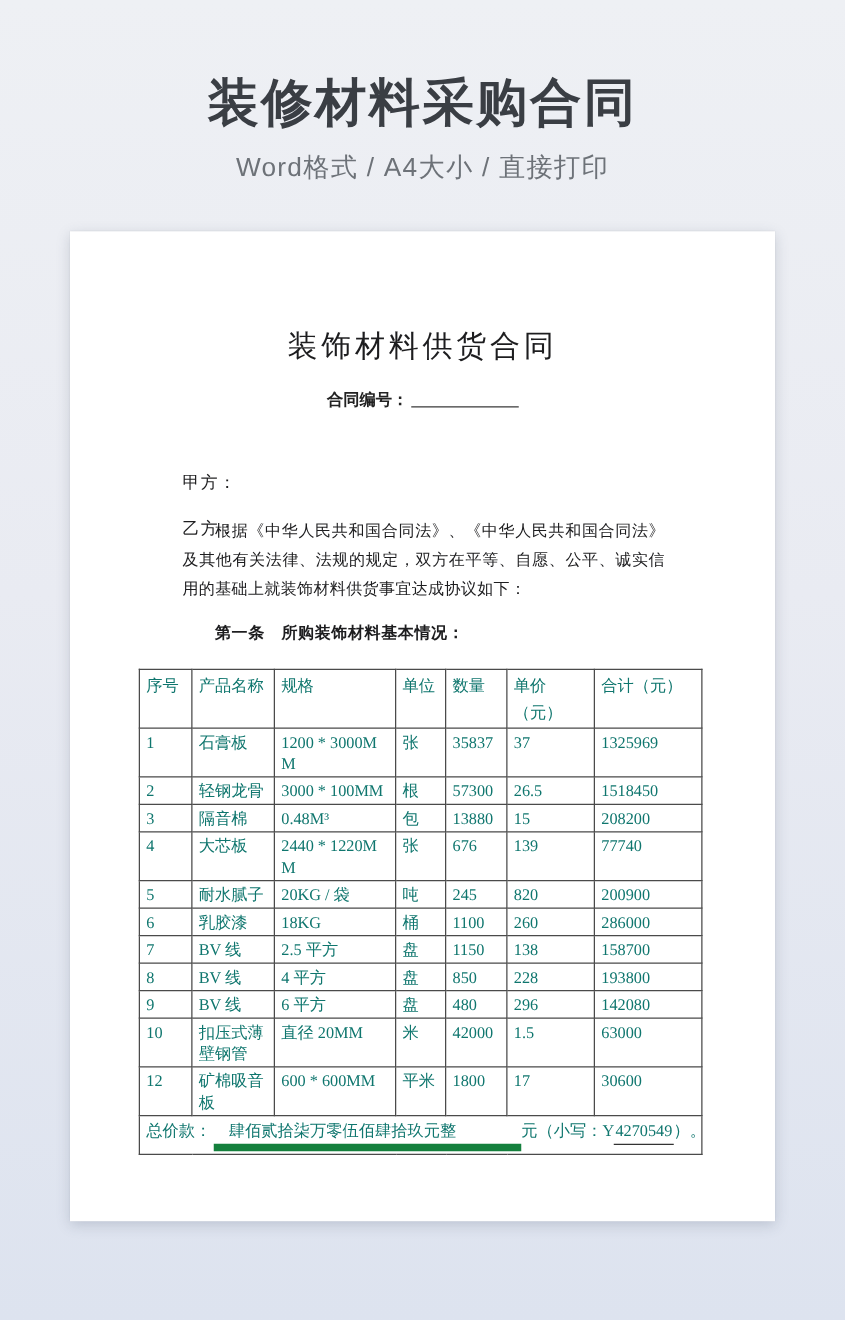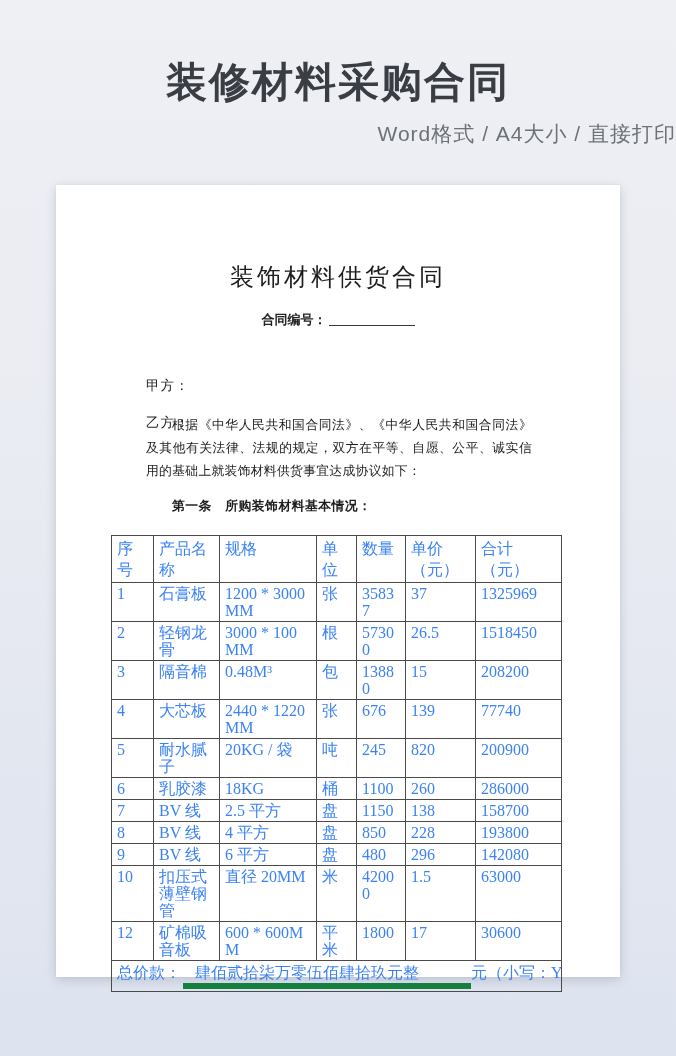--- a/index.html
+++ b/index.html
@@ -24,21 +24,20 @@
     font-weight: 700;
     letter-spacing: 2px;
     color: #3a3e44;
   }
   .banner-subtitle {
     margin-top: 10px;
     font-size: 21px;
     font-weight: 400;
     letter-spacing: 1px;
     color: #6d7278;
-    text-align: right;
   }
 
   
   .paper {
     position: absolute;
     left: 56px;
     top: 185px;
     width: 564px;
     height: 792px;
     background: #ffffff;
@@ -96,23 +95,23 @@
     text-indent: 26px;
     letter-spacing: 0.5px;
   }
 
   
   table.materials {
     position: absolute;
     top: 350px; left: 55px;
     width: 450px;
     border-collapse: collapse;
-    font-size: 16px;
+    font-size: 13px;
     table-layout: fixed;
-    color: #3b82f6;
+    color: #0f766e;
   }
   table.materials th,
   table.materials td {
     border: 1px solid #4a4a4a;
     padding: 2px 5px;
     text-align: left;
     vertical-align: top;
     font-weight: 400;
     line-height: 17px;
     height: 21px;

